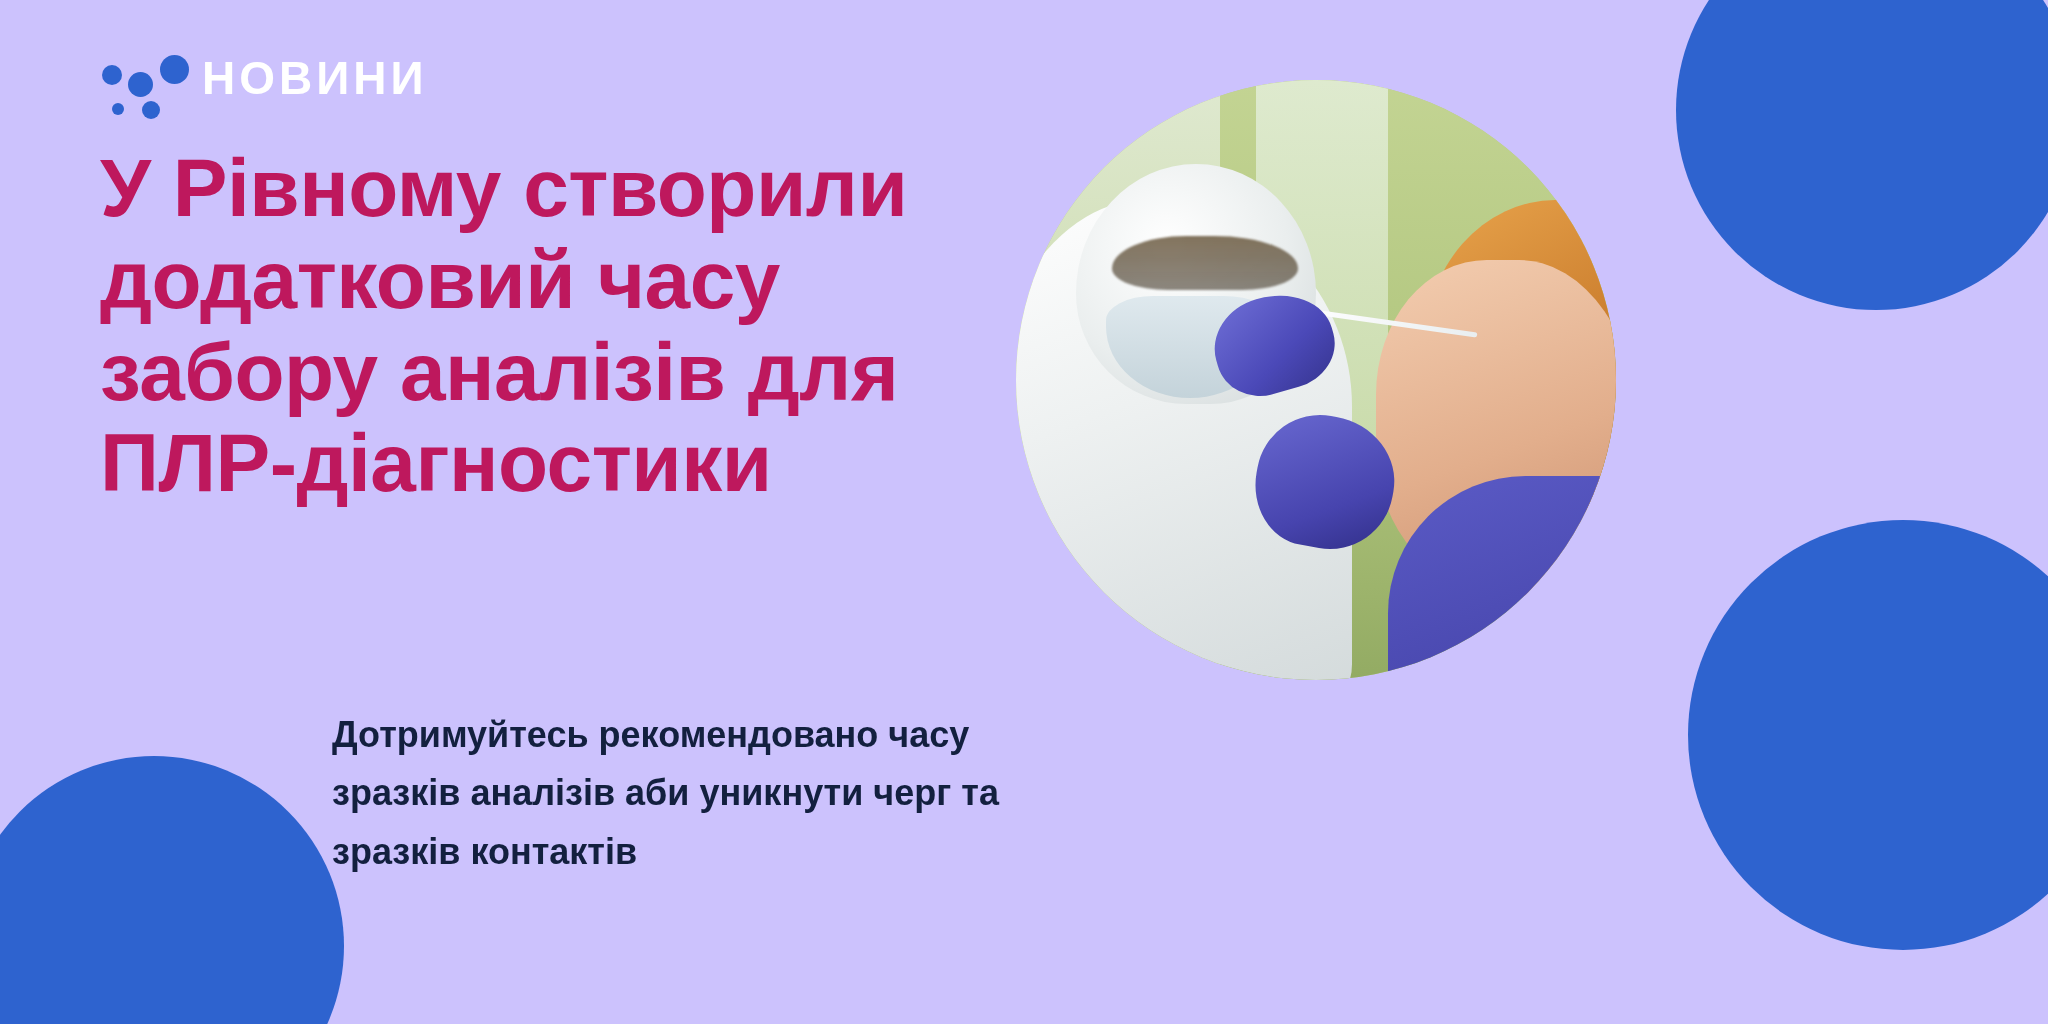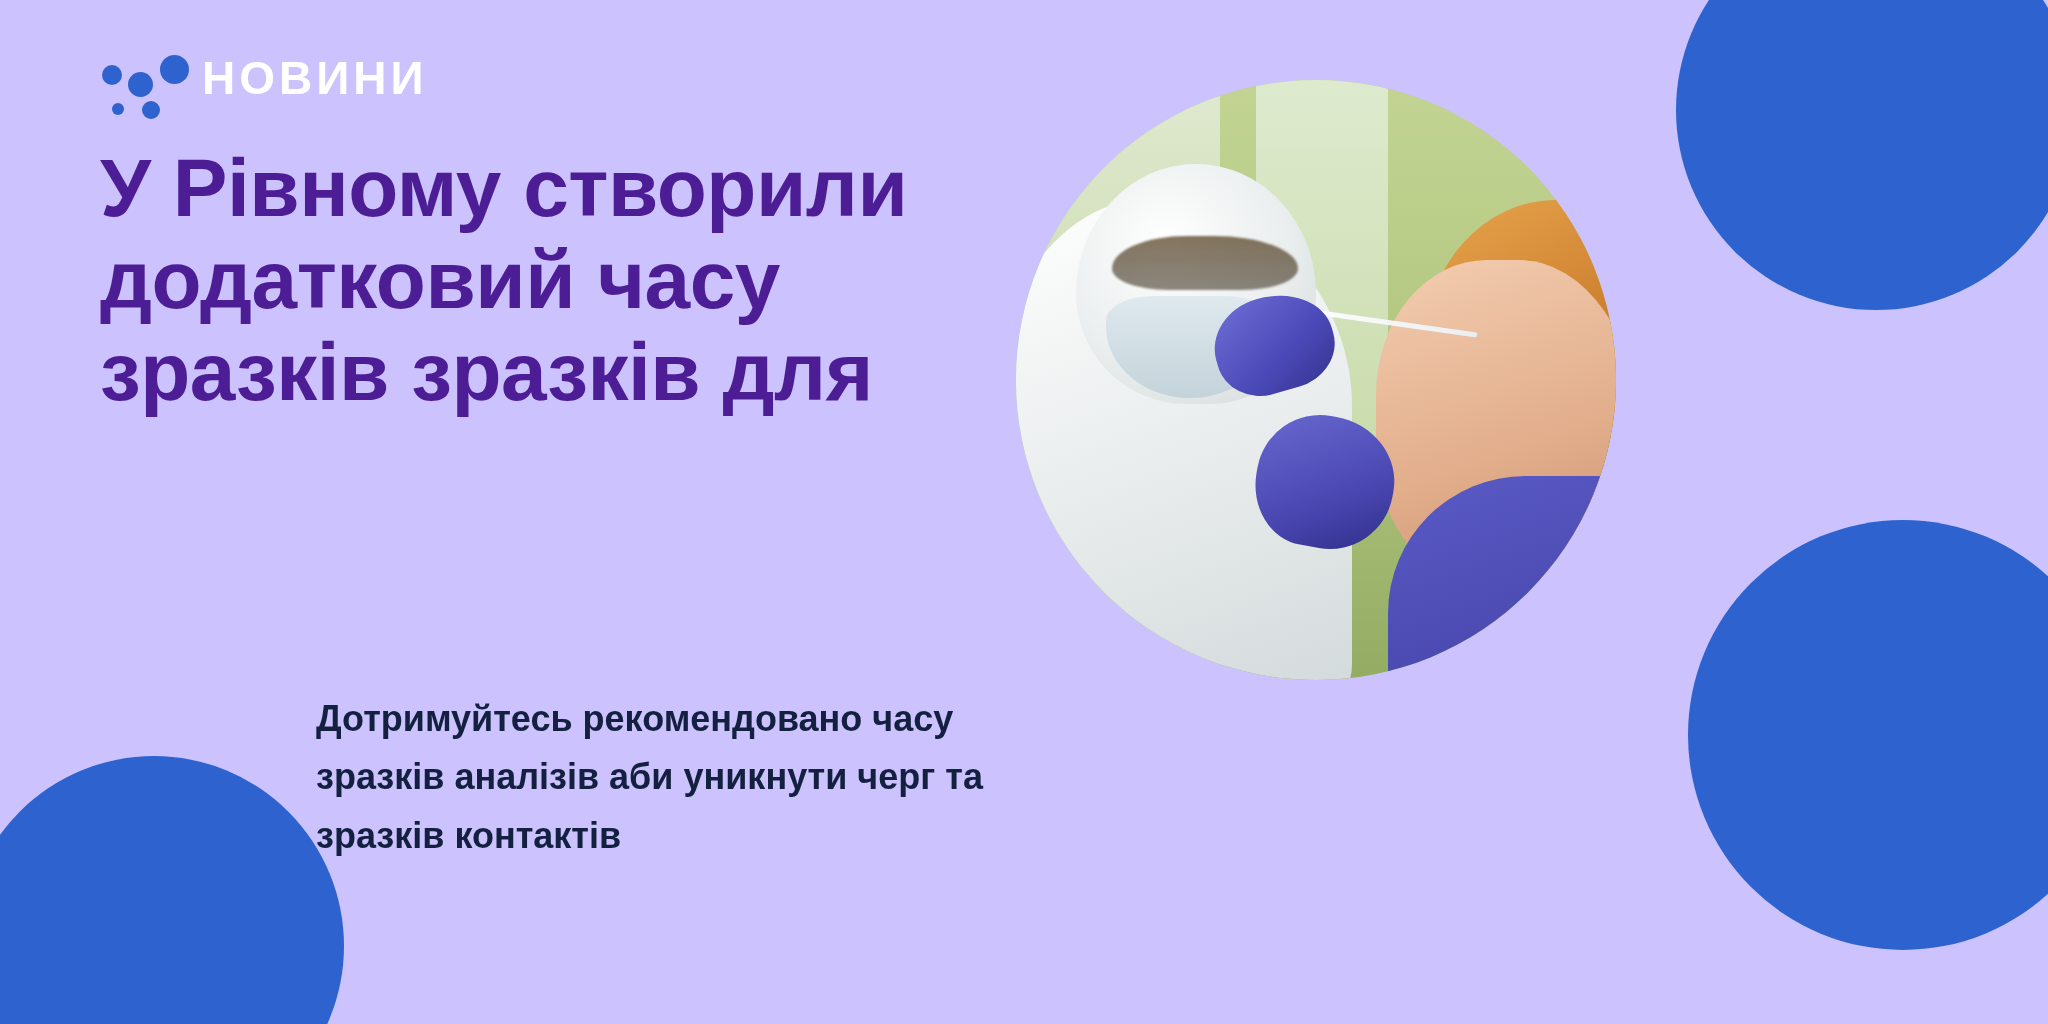--- a/index.html
+++ b/index.html
@@ -82,35 +82,35 @@
     white-space: nowrap;
   }
 
   
   .headline {
     position: absolute;
     left: 100px;
     top: 142px;
     width: 960px;
     margin: 0;
-    color: #4c1d95;
+    color: #be185d;
     font-size: 82px;
     font-weight: 700;
     line-height: 1.12;
     letter-spacing: -0.5px;
   }
   .headline .line { display: block; white-space: nowrap; }
 
   
   .subheadline {
     position: absolute;
     left: 316px;
     top: 690px;
     width: 720px;
-    margin: 0;
+    margin: 16px;
     color: #13203f;
     font-size: 36px;
     font-weight: 700;
     line-height: 1.62;
   }
   .subheadline .line { display: block; }
 
   
   .photo {
     position: absolute;
@@ -260,21 +260,22 @@
       <i class="dot-c"></i>
       <i class="dot-d"></i>
       <i class="dot-e"></i>
     </span>
     <span class="brand-name">НОВИНИ</span>
   </div>
 
   <h1 class="headline layer-text">
     <span class="line">У Рівному створили</span>
     <span class="line">додатковий часу</span>
-    <span class="line">зразків зразків для</span>
+    <span class="line">забору аналізів для</span>
+    <span class="line">ПЛР-діагностики</span>
   </h1>
 
   <p class="subheadline layer-text">
     <span class="line">Дотримуйтесь рекомендовано часу</span>
     <span class="line">зразків аналізів аби уникнути черг та</span>
     <span class="line">зразків контактів</span>
   </p>
 
 </div>
 

